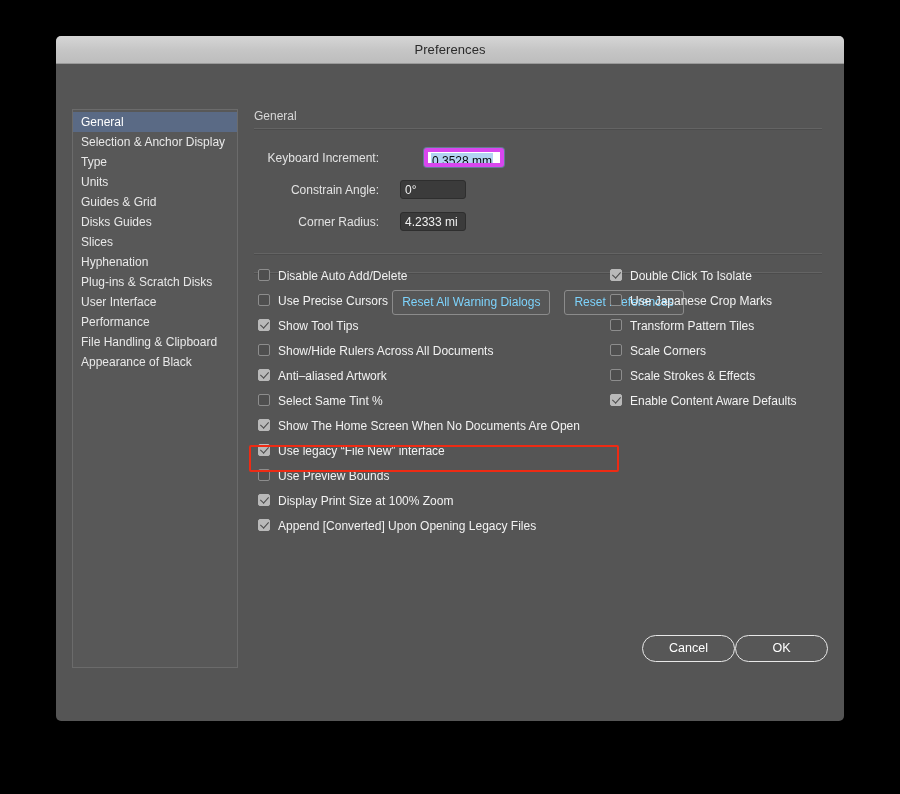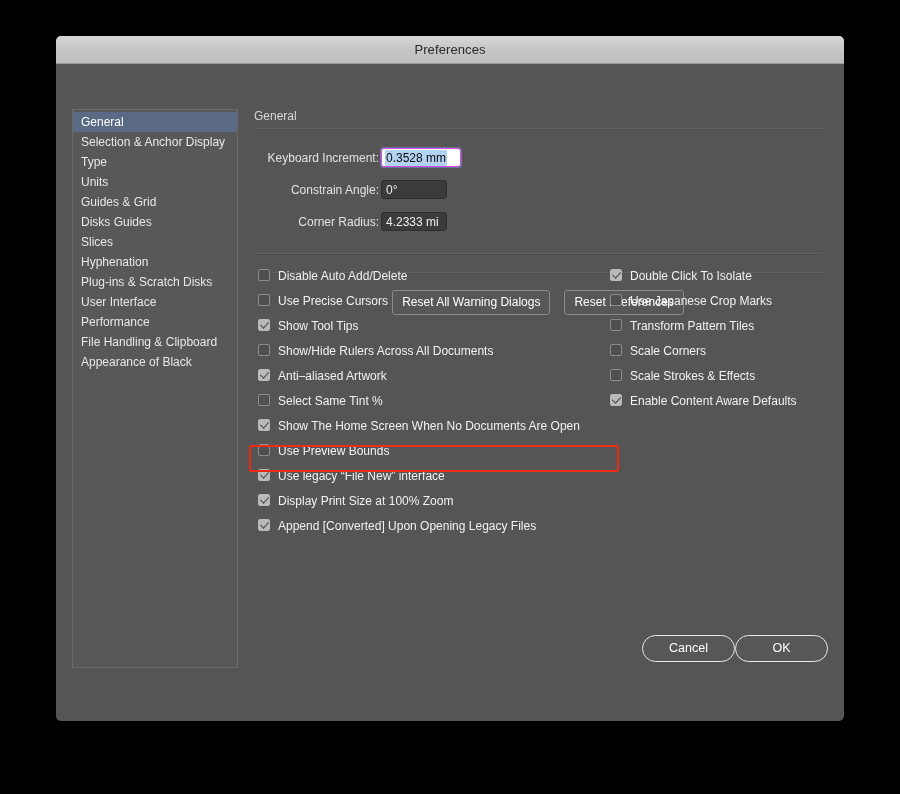--- a/index.html
+++ b/index.html
@@ -100,21 +100,21 @@
   }
   .field-row {
     display: flex;
     align-items: center;
     height: 27px;
     margin-bottom: 5px;
   }
   .field-label {
     width: 125px;
     text-align: right;
-    padding-right: 2px;
+    padding-right: 21px;
     font-size: 12px;
     color: #e2e2e2;
     white-space: nowrap;
   }
   .field-box {
     height: 19px;
     line-height: 19px;
     font-size: 12px;
     border-radius: 3px;
     box-sizing: border-box;
@@ -123,25 +123,26 @@
     overflow: hidden;
   }
   .field-box.dark {
     background: #3b3b3b;
     border: 1px solid #2e2e2e;
     color: #f0f0f0;
     width: 66px;
   }
   .field-box.focused {
     background: #ffffff;
-    border: 1px solid #d946ef;
+    border: 4px solid #d946ef;
     box-shadow: 0 0 0 1px rgba(120,170,225,0.45);
     color: #101010;
     width: 80px;
     padding: 0 3px;
+    margin-left: 24px;
   }
   .field-box.focused .sel {
     background: #b2d3f2;
     color: #0a0a0a;
     padding: 1px 1px;
   }
 
   
   .cb-divider-top { margin-top: 18px; }
   .cb-area {
@@ -211,21 +212,21 @@
   .reset-divider { margin-top: 17px; }
   .reset-row {
     margin-top: 16px;
     width: 568px;
     display: flex;
     justify-content: center;
     gap: 14px;
   }
   .btn-rect {
     font-size: 12px;
-    color: #ffffff;
+    color: #7dd3fc;
     background: #575757;
     border: 1px solid #8b8b8b;
     border-radius: 3px;
     padding: 4px 9px 5px 9px;
     cursor: default;
     white-space: nowrap;
   }
 
   
   #footer {
@@ -321,26 +322,26 @@
             </div>
             <div class="cb-row">
               <span class="cbox off"></span>
               <span class="cb-label">Select Same Tint %</span>
             </div>
             <div class="cb-row">
               <span class="cbox on"></span>
               <span class="cb-label">Show The Home Screen When No Documents Are Open</span>
             </div>
             <div class="cb-row">
+              <span class="cbox on"></span>
+              <span class="cb-label">Use legacy “File New” interface</span>
+            </div>
+            <div class="cb-row">
               <span class="cbox off"></span>
               <span class="cb-label">Use Preview Bounds</span>
-            </div>
-            <div class="cb-row">
-              <span class="cbox on"></span>
-              <span class="cb-label">Use legacy “File New” interface</span>
             </div>
             <div class="cb-row">
               <span class="cbox on"></span>
               <span class="cb-label">Display Print Size at 100% Zoom</span>
             </div>
             <div class="cb-row">
               <span class="cbox on"></span>
               <span class="cb-label">Append [Converted] Upon Opening Legacy Files</span>
             </div>
           </div>

